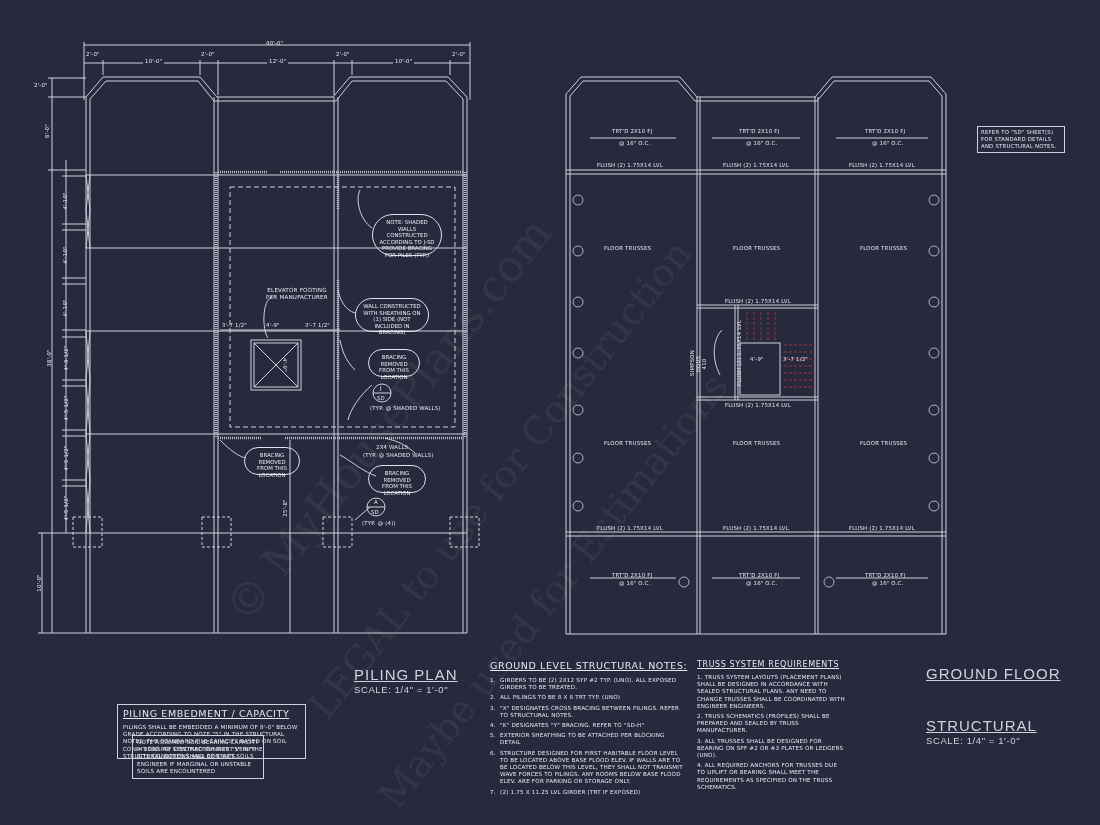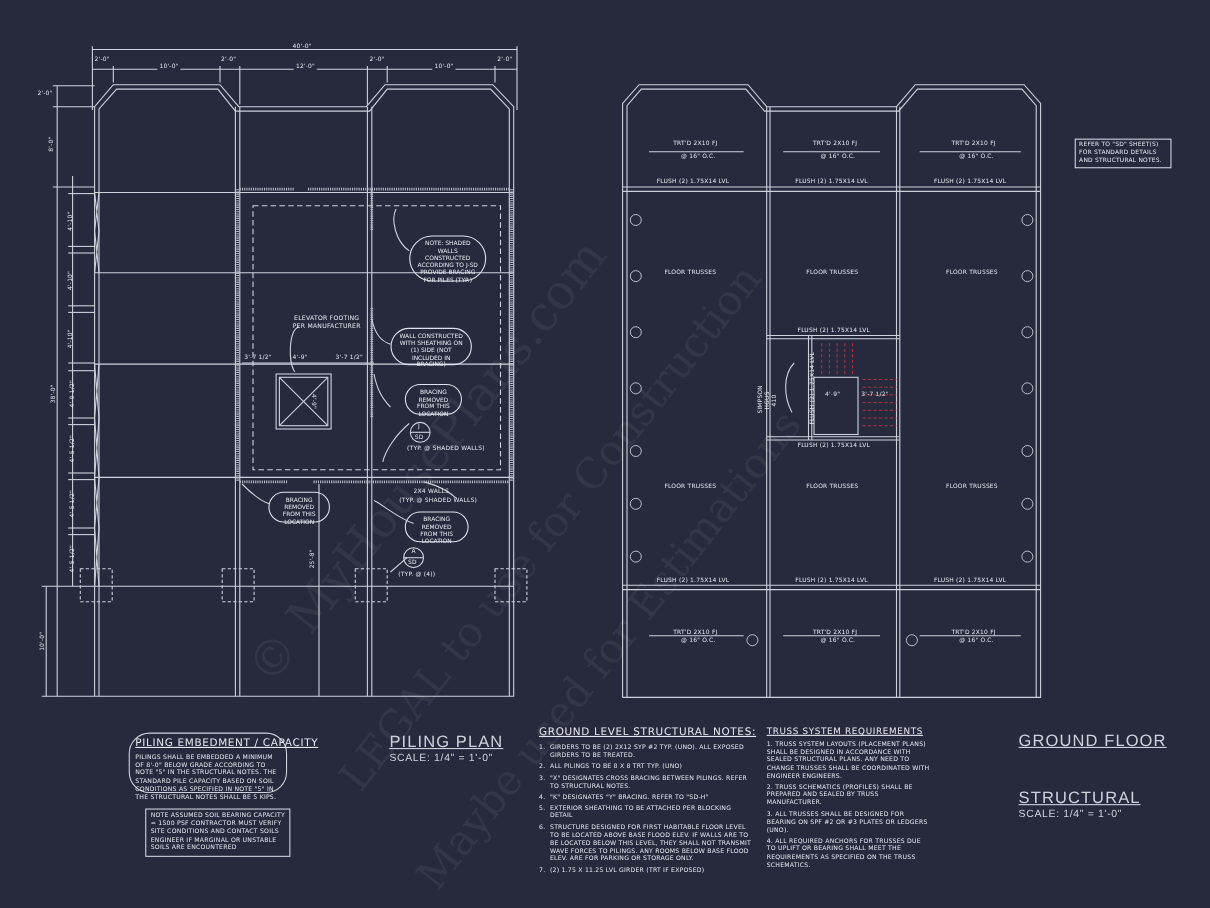--- a/index.html
+++ b/index.html
@@ -264,21 +264,21 @@
 <div class="txt lbl" style="left:723px;top:525px;">FLUSH (2) 1.75x14 LVL</div>
 <div class="txt lbl" style="left:849px;top:525px;">FLUSH (2) 1.75x14 LVL</div>
 
 <div class="txt lbl" style="left:612px;top:572px;">TRT'D 2x10 FJ</div>
 <div class="txt lbl" style="left:619px;top:580px;">@ 16" O.C.</div>
 <div class="txt lbl" style="left:739px;top:572px;">TRT'D 2x10 FJ</div>
 <div class="txt lbl" style="left:746px;top:580px;">@ 16" O.C.</div>
 <div class="txt lbl" style="left:865px;top:572px;">TRT'D 2x10 FJ</div>
 <div class="txt lbl" style="left:872px;top:580px;">@ 16" O.C.</div>
 
-<div class="box txt" style="left:117px;top:666px;width:144px;height:55px;border-radius:19px;">
+<div class="box txt" style="left:117px;top:704px;width:189px;height:55px;">
   <div class="notes-title" style="font-size:9.5px;margin-bottom:5px;">PILING EMBEDMENT / CAPACITY</div>
   <div class="body-sm">PILINGS SHALL BE EMBEDDED A MINIMUM OF 8'-0" BELOW GRADE ACCORDING TO NOTE "5" IN THE STRUCTURAL NOTES. THE STANDARD PILE CAPACITY BASED ON SOIL CONDITIONS AS SPECIFIED IN NOTE "5" IN THE STRUCTURAL NOTES SHALL BE 5 KIPS.</div>
 </div>
 <div class="box txt body-sm" style="left:132px;top:735px;width:132px;padding:3px 4px;">NOTE ASSUMED SOIL BEARING CAPACITY = 1500 PSF CONTRACTOR MUST VERIFY SITE CONDITIONS AND CONTACT SOILS ENGINEER IF MARGINAL OR UNSTABLE SOILS ARE ENCOUNTERED</div>
 
 <div style="position:absolute;left:354px;top:666px;">
   <div class="title-big" style="text-decoration:underline;text-decoration-thickness:1px;">PILING PLAN</div>
   <div class="scale" style="margin-top:1px;">SCALE: 1/4" = 1'-0"</div>
 </div>
 

